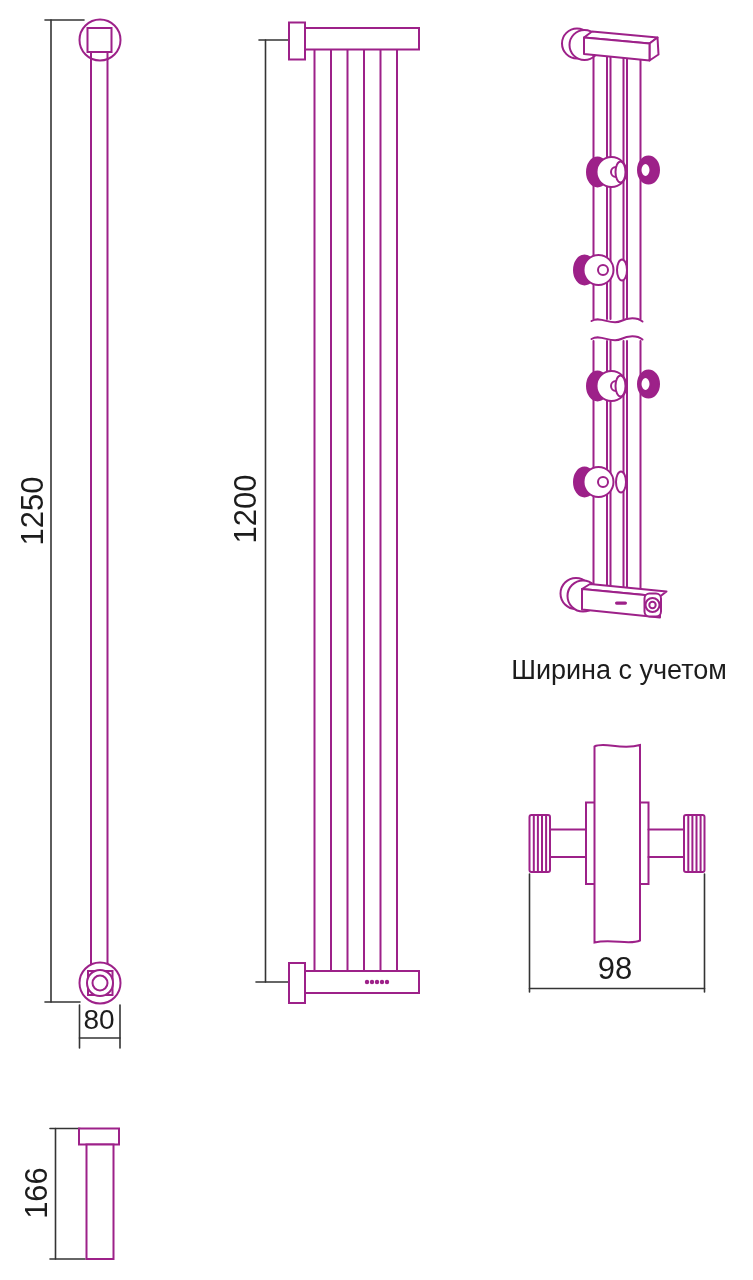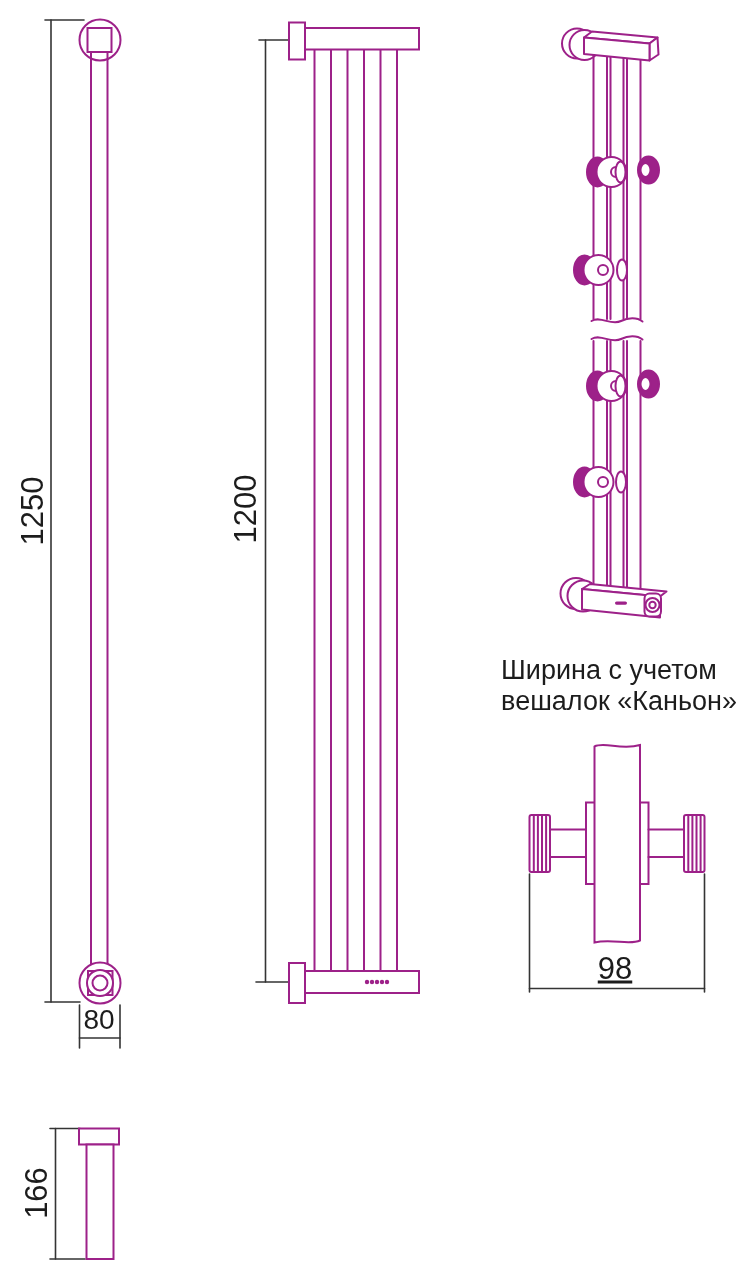--- a/index.html
+++ b/index.html
@@ -28,21 +28,21 @@
   .dimlabel.vert { transform: translate(-50%,-50%) rotate(-90deg); }
   .dimlabel.small { font-size: 28px; }
   .caption {
     position:absolute;
     left: 619px;
     top: 655px;
     transform: translateX(-50%);
     color: var(--txt);
     font-size: 27px;
     line-height: 1.16;
-    text-align: left;
+    text-align: right;
     white-space: nowrap;
   }
 </style>
 </head>
 <body>
 
 <div id="stage">
 
   <svg id="drawing" width="753" height="1280" viewBox="0 0 753 1280" fill="none" stroke-linecap="round">
 
@@ -220,22 +220,21 @@
       <rect x="86.5" y="1144.5" width="27" height="114.5" fill="#fff"></rect>
     </g>
   </svg>
 
   <div class="dimlabel vert" style="left:32px; top:511px;">1250</div>
 
   <div class="dimlabel vert" style="left:245px; top:509px;">1200</div>
 
   <div class="dimlabel small" style="left:99px; top:1020px;">80</div>
 
-  <div class="dimlabel" style="left:615px; top:968px;text-decoration:underline;">98</div>
+  <div class="dimlabel" style="left:615px; top:968px;">98</div>
 
   <div class="dimlabel vert" style="left:36px; top:1193px;">166</div>
 
   <div class="caption">
     <div>Ширина с учетом</div>
-    <div>вешалок «Каньон»</div>
   </div>
 
 </div>
 
 </body></html>

